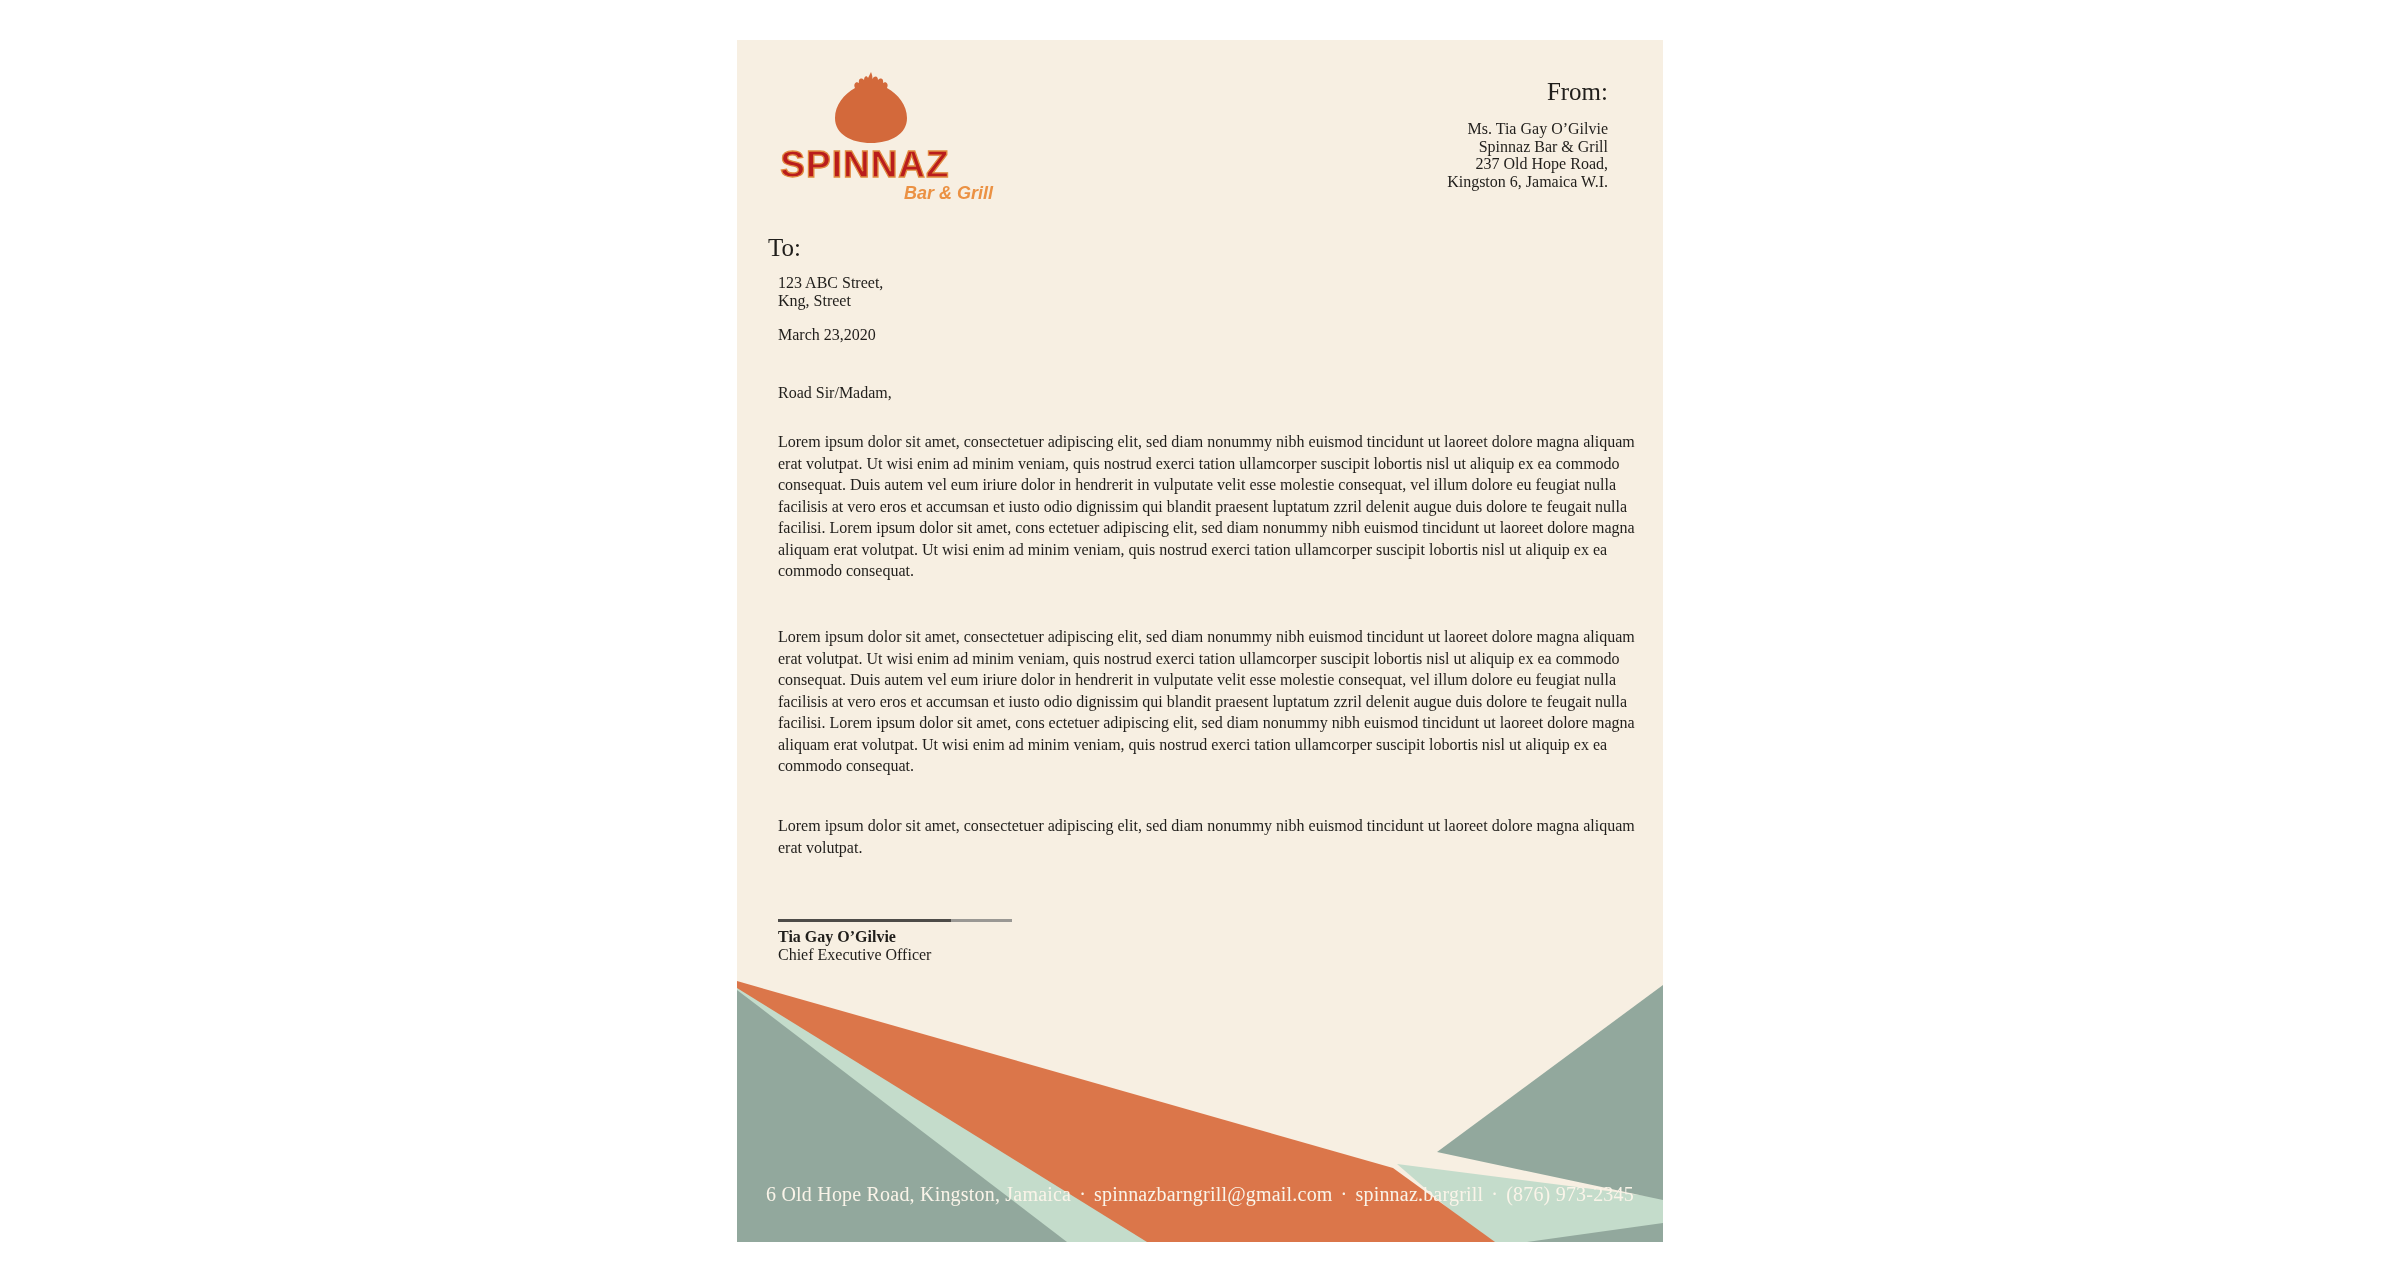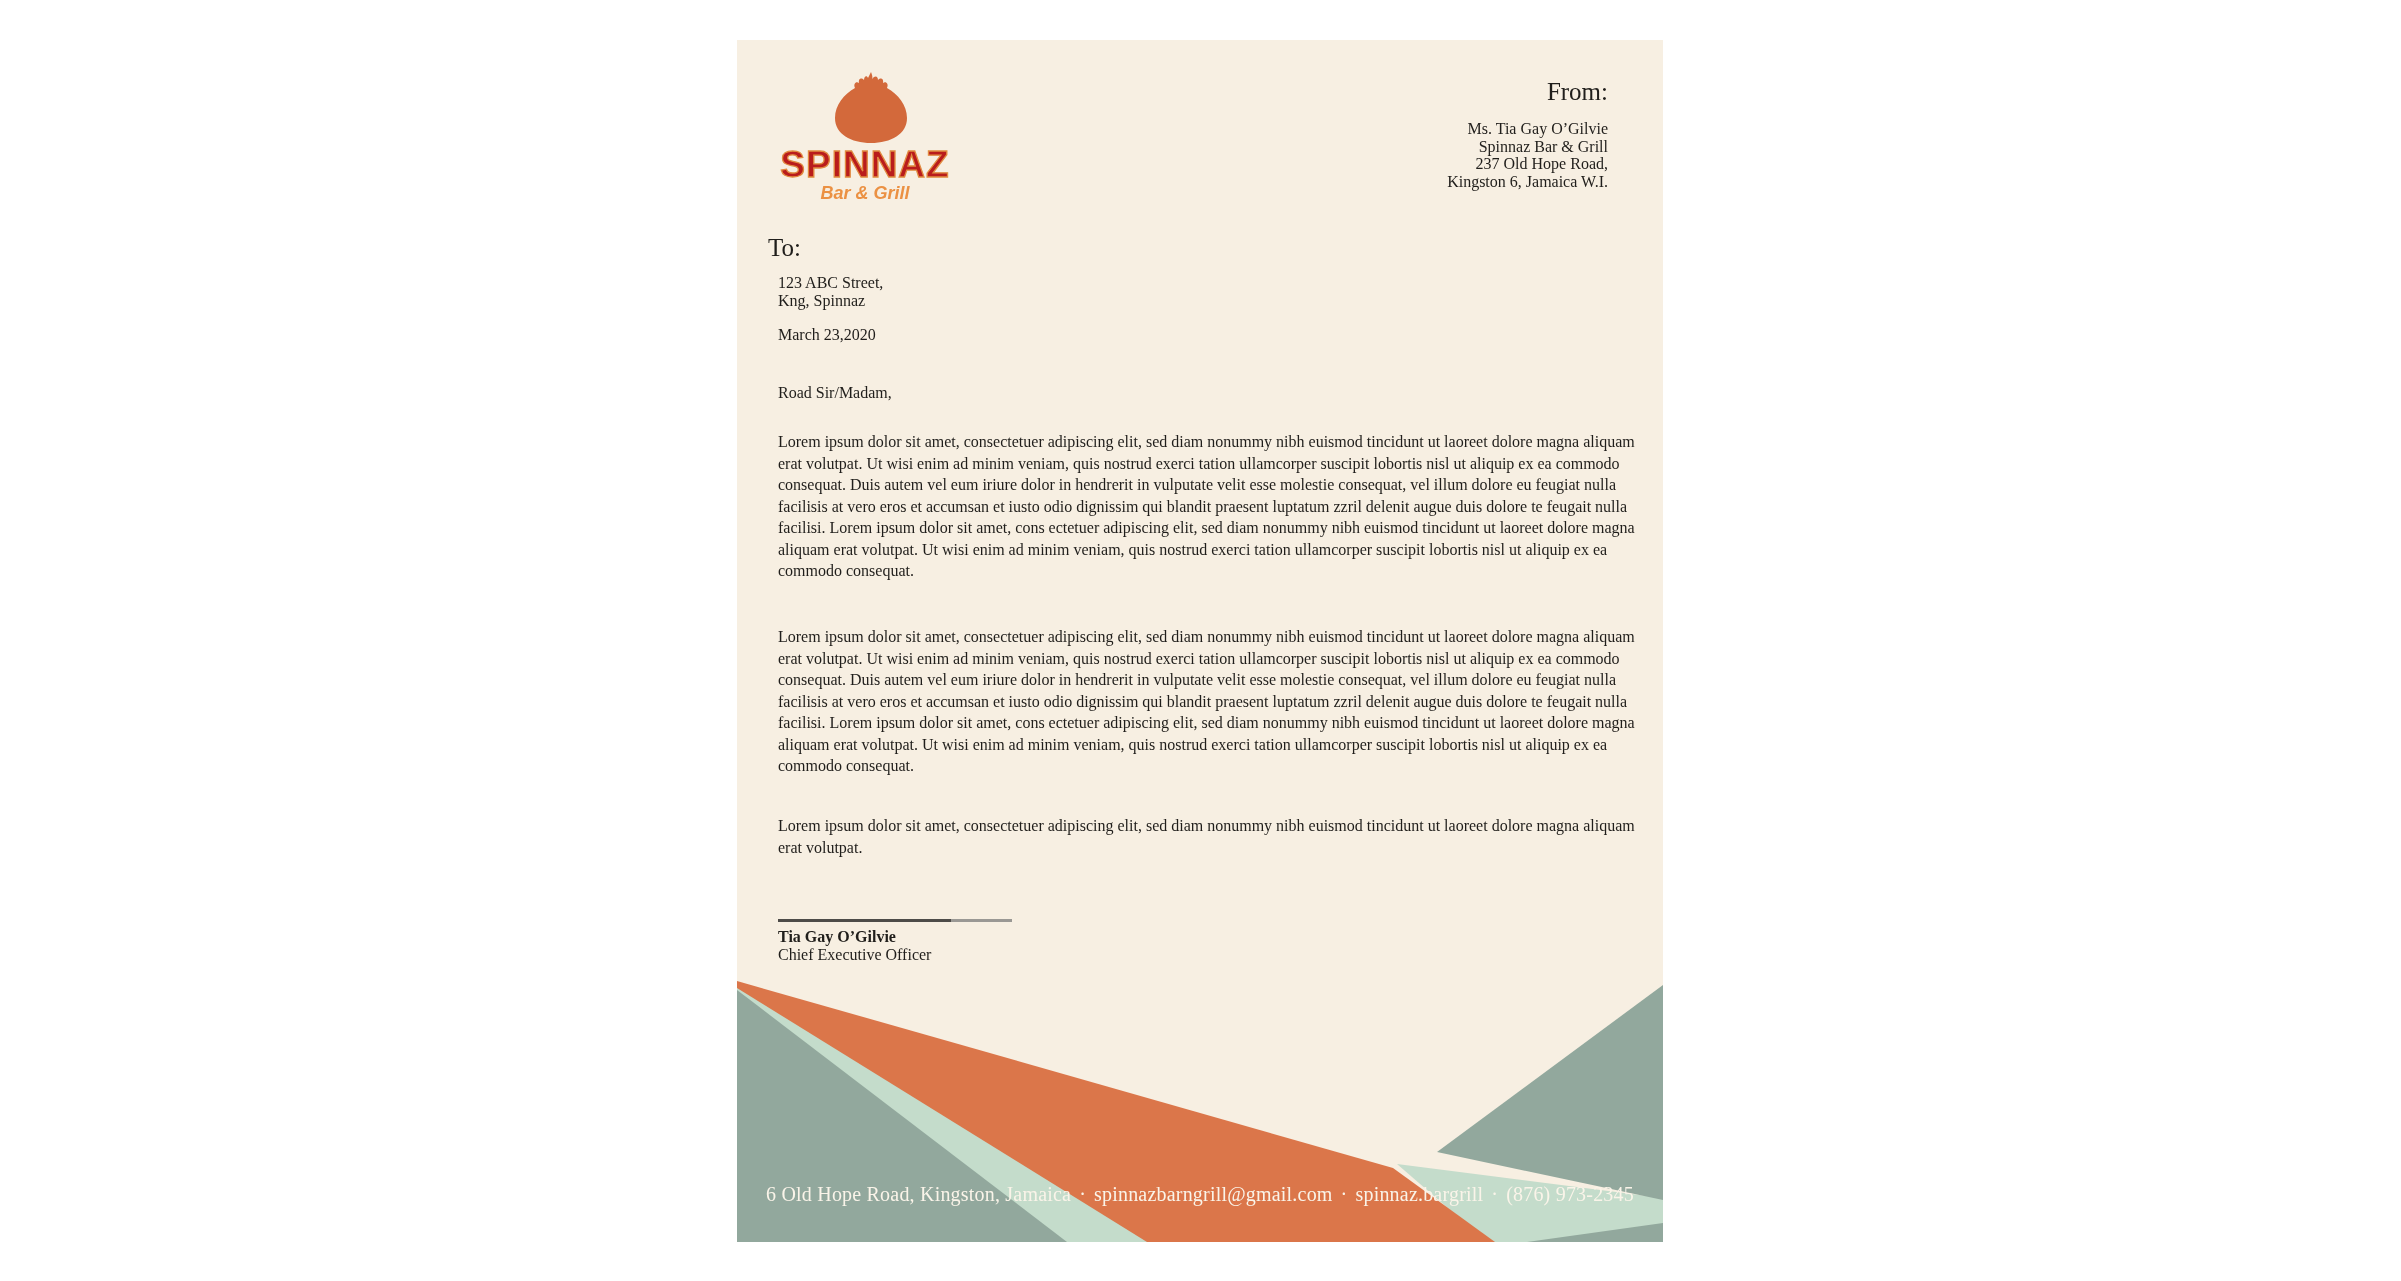--- a/index.html
+++ b/index.html
@@ -22,21 +22,21 @@
   
   .logo-blob { left:88px; top:30px; width:92px; height:76px; }
   .logo-name {
     left:0; top:104px; width:256px; text-align:center;
     font-family:"Liberation Sans", sans-serif;
     font-weight:bold; font-size:37px; letter-spacing:1px;
     color:#b91c1c;
     -webkit-text-stroke:1.3px #E18B40;
   }
   .logo-tagline {
-    left:0; top:143px; width:256px; text-align:center;
+    left:0; top:143px; width:256px; text-align:right;
     font-family:"Liberation Sans", sans-serif;
     font-style:italic; font-weight:bold; font-size:18px;
     color:#EB9143;
   }
 
   
   .from-label { right:55px; top:38px; font-size:25px; text-align:right; }
   .from-address { right:55px; top:80px; font-size:16px; line-height:17.5px; text-align:right; }
 
   
@@ -85,21 +85,21 @@
   <div class="abs from-address">
     <div>Ms. Tia Gay O’Gilvie</div>
     <div>Spinnaz Bar &amp; Grill</div>
     <div>237 Old Hope Road,</div>
     <div>Kingston 6, Jamaica W.I.</div>
   </div>
 
   <div class="abs to-label">To:</div>
   <div class="abs to-address">
     <div>123 ABC Street,</div>
-    <div>Kng, Spinnaz</div>
+    <div>Kng, Street</div>
   </div>
 
   <div class="abs date-line">March 23,2020</div>
   <div class="abs salutation">Road Sir/Madam,</div>
 
   <div class="abs body-par p1">Lorem ipsum dolor sit amet, consectetuer adipiscing elit, sed diam nonummy nibh euismod tincidunt ut laoreet dolore magna aliquam erat volutpat. Ut wisi enim ad minim veniam, quis nostrud exerci tation ullamcorper suscipit lobortis nisl ut aliquip ex ea commodo consequat. Duis autem vel eum iriure dolor in hendrerit in vulputate velit esse molestie consequat, vel illum dolore eu feugiat nulla facilisis at vero eros et accumsan et iusto odio dignissim qui blandit praesent luptatum zzril delenit augue duis dolore te feugait nulla facilisi. Lorem ipsum dolor sit amet, cons ectetuer adipiscing elit, sed diam nonummy nibh euismod tincidunt ut laoreet dolore magna aliquam erat volutpat. Ut wisi enim ad minim veniam, quis nostrud exerci tation ullamcorper suscipit lobortis nisl ut aliquip ex ea commodo consequat.</div>
   <div class="abs body-par p2">Lorem ipsum dolor sit amet, consectetuer adipiscing elit, sed diam nonummy nibh euismod tincidunt ut laoreet dolore magna aliquam erat volutpat. Ut wisi enim ad minim veniam, quis nostrud exerci tation ullamcorper suscipit lobortis nisl ut aliquip ex ea commodo consequat. Duis autem vel eum iriure dolor in hendrerit in vulputate velit esse molestie consequat, vel illum dolore eu feugiat nulla facilisis at vero eros et accumsan et iusto odio dignissim qui blandit praesent luptatum zzril delenit augue duis dolore te feugait nulla facilisi. Lorem ipsum dolor sit amet, cons ectetuer adipiscing elit, sed diam nonummy nibh euismod tincidunt ut laoreet dolore magna aliquam erat volutpat. Ut wisi enim ad minim veniam, quis nostrud exerci tation ullamcorper suscipit lobortis nisl ut aliquip ex ea commodo consequat.</div>
   <div class="abs body-par p3">Lorem ipsum dolor sit amet, consectetuer adipiscing elit, sed diam nonummy nibh euismod tincidunt ut laoreet dolore magna aliquam erat volutpat.</div>
 
   <div class="abs sig-line"></div>

